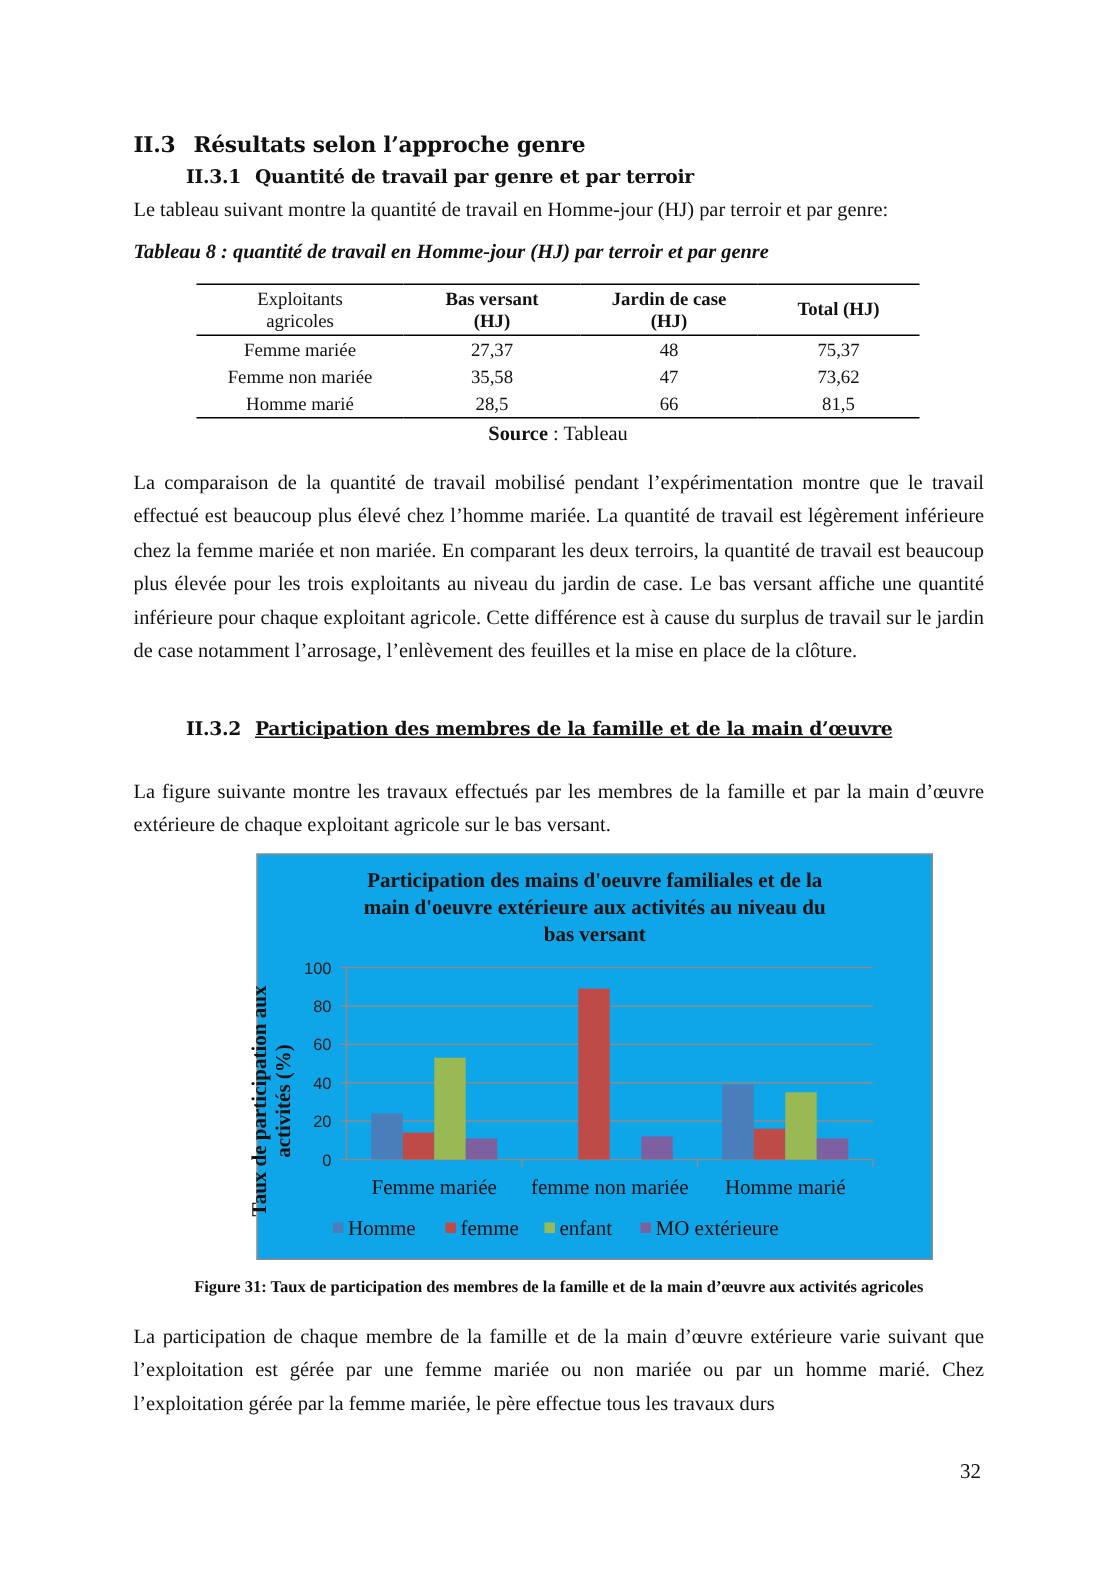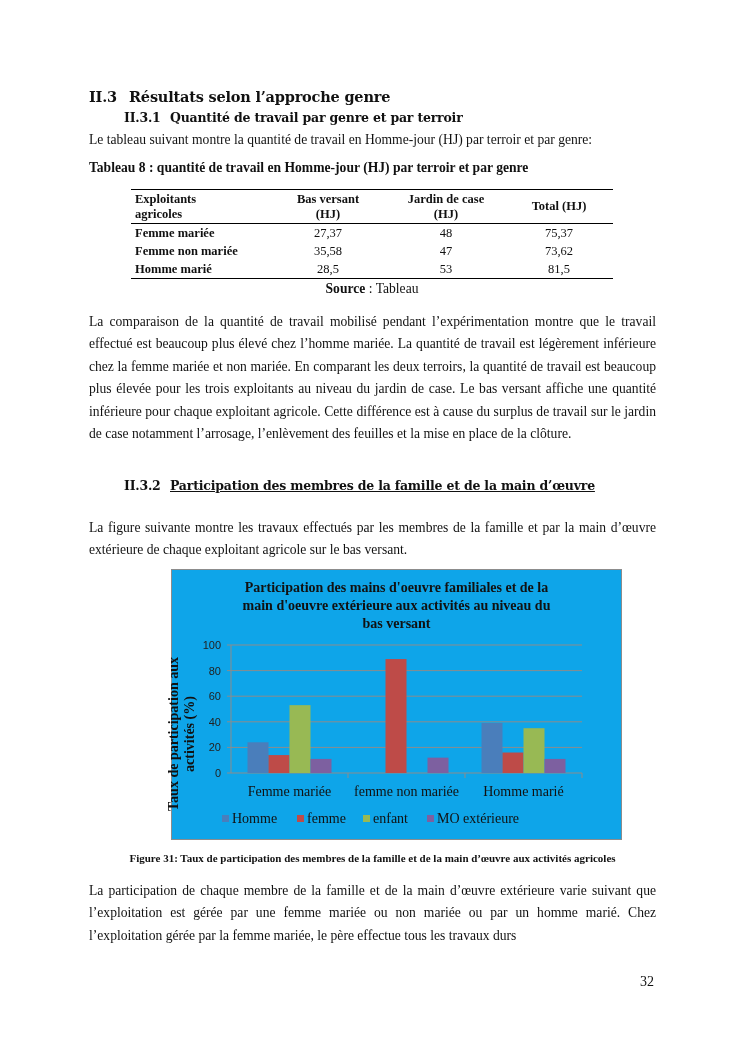--- a/index.html
+++ b/index.html
@@ -14,21 +14,21 @@
   .h3 .cont { display: block; padding-left: 46px; }
   .para { position: absolute; left: 89px; width: 567px; font-size: 13.6px; line-height: 22.4px;
           text-align: justify; }
   .caption { position: absolute; left: 89px; width: 567px; font-weight: bold; font-size: 13.6px; }
   table.tbl { position: absolute; left: 131px; top: 189px; width: 482px; border-collapse: collapse;
               font-size: 12.5px; }
   table.tbl th, table.tbl td { padding: 0 4px; line-height: 14.5px; }
   table.tbl thead tr { border-top: 1.5px solid #000; border-bottom: 1.2px solid #000; }
   table.tbl tbody tr:last-child { border-bottom: 1.5px solid #000; }
   table.tbl th { font-weight: bold; text-align: center; vertical-align: middle; padding-top: 2px; padding-bottom: 2px; }
-  table.tbl th.first, table.tbl td.first { text-align: left; font-weight: bold; }
+  table.tbl th.first, table.tbl td.first { text-align: center; font-weight: normal; }
   table.tbl td { text-align: center; height: 18px; }
   .source { position: absolute; left: 131px; width: 482px; top: 281px; text-align: center; font-size: 13.6px; }
   .chart-box { position: absolute; left: 147px; top: 569px; width: 449px; height: 269px;
                border: 1px solid #8c8c8c; background: #0ea5e9; margin-left: 24px; }
   .chart-title { position: absolute; left: 0; width: 100%; top: 9px; text-align: center;
                  font-weight: bold; font-size: 14px; line-height: 18px; }
   .ylabel { position: absolute; left: 8px; top: 662px; width: 160px; height: 40px;
             transform-origin: 0 0; font-weight: bold; font-size: 14px; line-height: 16px; text-align: center; }
   .fig-caption { position: absolute; left: 89px; width: 567px; top: 852px; text-align: center;
                  font-weight: bold; font-size: 11px; }
@@ -38,21 +38,21 @@
 <body>
 
 <div class="h2">
   <span class="num">II.3</span><span>Résultats selon l’approche genre</span>
 </div>
 <div class="h3" style="top:108px;">
   <span class="num">II.3.1</span><span>Quantité de travail par genre et par terroir</span>
 </div>
 
 <div class="para" style="top:129px;">Le tableau suivant montre la quantité de travail en Homme-jour (HJ) par terroir et par genre:</div>
-<div class="caption" style="top:160px;">Tableau 8 : quantité de travail en Homme-jour (HJ) par terroir et par genre</div>
+<div class="caption" style="top:160px;font-style:italic;">Tableau 8 : quantité de travail en Homme-jour (HJ) par terroir et par genre</div>
 
 <table class="tbl">
   <thead>
     <tr>
       <th class="first" style="width:130px;">
         <span>Exploitants</span><br>
         <span>agricoles</span>
       </th>
       <th style="width:110px;">
         <span>Bas versant</span><br>
@@ -76,21 +76,21 @@
     </tr>
     <tr>
       <td class="first">Femme non mariée</td>
       <td>35,58</td>
       <td>47</td>
       <td>73,62</td>
     </tr>
     <tr>
       <td class="first">Homme marié</td>
       <td>28,5</td>
-      <td>53</td>
+      <td>66</td>
       <td>81,5</td>
     </tr>
   </tbody>
 </table>
 <div class="source">
   <b>Source</b><span> : </span><span>Tableau</span>
 </div>
 
 <div class="para" style="top:311px;">La comparaison de la quantité de travail mobilisé pendant l’expérimentation montre que le travail effectué est beaucoup plus élevé chez l’homme mariée. La quantité de travail est légèrement inférieure chez la femme mariée et non mariée. En comparant les deux terroirs, la quantité de travail est beaucoup plus élevée pour les trois exploitants au niveau du jardin de case. Le bas versant affiche une quantité inférieure pour chaque exploitant agricole. Cette différence est à cause du surplus de travail sur le jardin de case notamment l’arrosage, l’enlèvement des feuilles et la mise en place de la clôture.</div>
 

